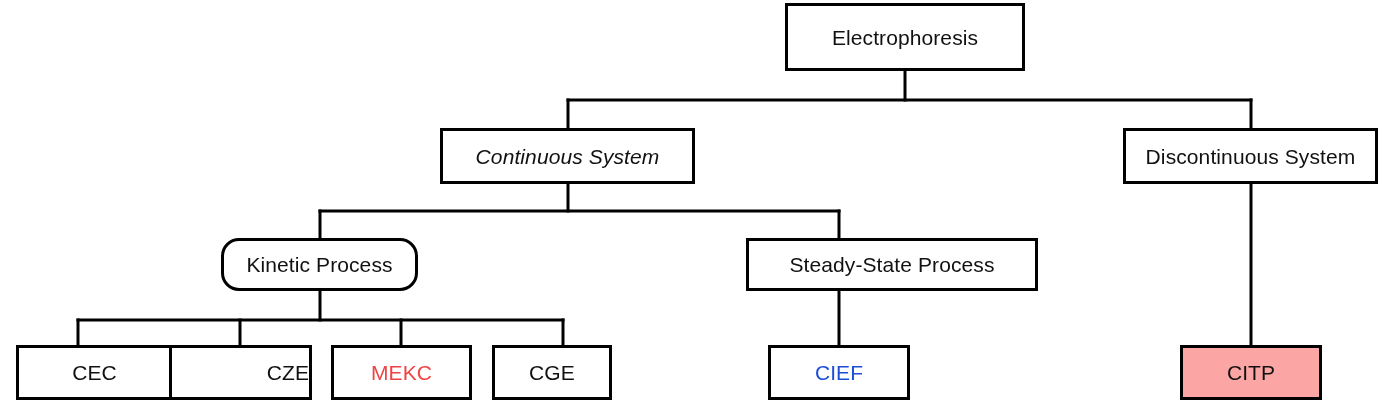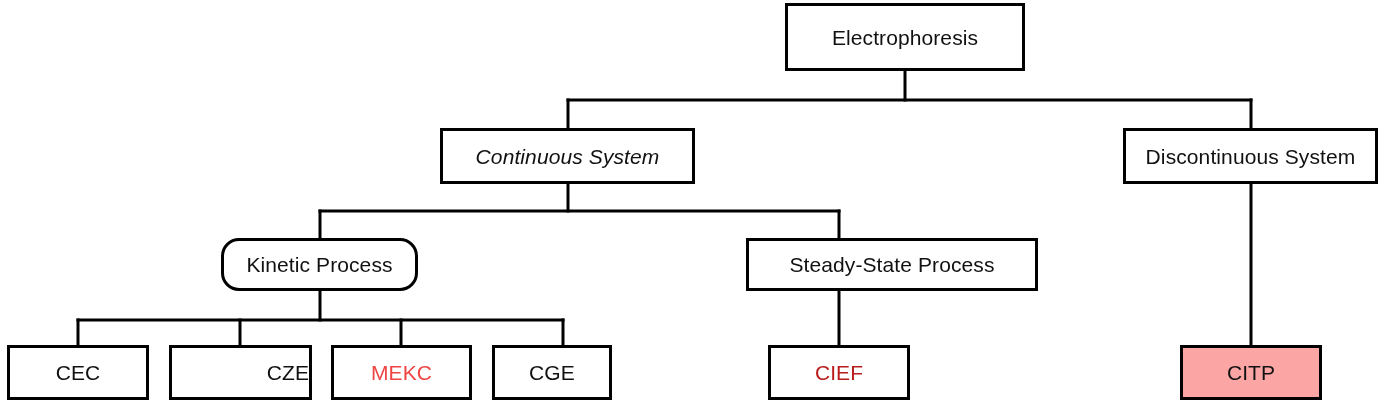--- a/index.html
+++ b/index.html
@@ -82,33 +82,33 @@
       </div>
       <div class="node-box level-2" style="left: 1123px; top: 128px; width: 255px; height: 56px; border-color: rgb(0, 0, 0); background: rgb(255, 255, 255);">
         <span class="node-label" style="color: rgb(17, 17, 17);">Discontinuous System</span>
       </div>
       <div class="node-box level-3" style="left: 221px; top: 238px; width: 197px; height: 53px; border-color: rgb(0, 0, 0); background: rgb(255, 255, 255); border-radius: 18px;">
         <span class="node-label" style="color: rgb(17, 17, 17);">Kinetic Process</span>
       </div>
       <div class="node-box level-3" style="left: 706px; top: 238px; width: 292px; height: 53px; border-color: rgb(0, 0, 0); background: rgb(255, 255, 255); margin-left: 40px;">
         <span class="node-label" style="color: rgb(17, 17, 17);">Steady-State Process</span>
       </div>
-      <div class="node-box level-4" style="left: 7px; top: 345px; width: 142px; height: 55px; border-color: rgb(0, 0, 0); background: rgb(255, 255, 255);">
+      <div class="node-box level-4" style="left: 16px; top: 345px; width: 157px; height: 55px; border-color: rgb(0, 0, 0); background: rgb(255, 255, 255);">
         <span class="node-label" style="color: rgb(17, 17, 17);">CEC</span>
       </div>
       <div class="node-box level-4" style="left: 169px; top: 345px; width: 143px; height: 55px; border-color: rgb(0, 0, 0); background: rgb(255, 255, 255); justify-content: flex-end;">
         <span class="node-label" style="color: rgb(17, 17, 17);">CZE</span>
       </div>
       <div class="node-box level-4" style="left: 331px; top: 345px; width: 141px; height: 55px; border-color: rgb(0, 0, 0); background: rgb(255, 255, 255);">
         <span class="node-label" style="color: #ef4444;">MEKC</span>
       </div>
       <div class="node-box level-4" style="left: 492px; top: 345px; width: 120px; height: 55px; border-color: rgb(0, 0, 0); background: rgb(255, 255, 255);">
         <span class="node-label" style="color: rgb(17, 17, 17);">CGE</span>
       </div>
       <div class="node-box level-4" style="left: 768px; top: 345px; width: 142px; height: 55px; border-color: rgb(0, 0, 0); background: rgb(255, 255, 255);">
-        <span class="node-label" style="color: #b91c1c; text-align: center;">CIEF</span>
+        <span class="node-label" style="color: #1d4ed8; text-align: center;">CIEF</span>
       </div>
       <div class="node-box level-4" style="left: 1180px; top: 345px; width: 142px; height: 55px; border-color: rgb(0, 0, 0); background: #fca5a5;">
         <span class="node-label" style="color: rgb(17, 17, 17);">CITP</span>
       </div>
     </div>
 
 </div>
 
 </body></html>

